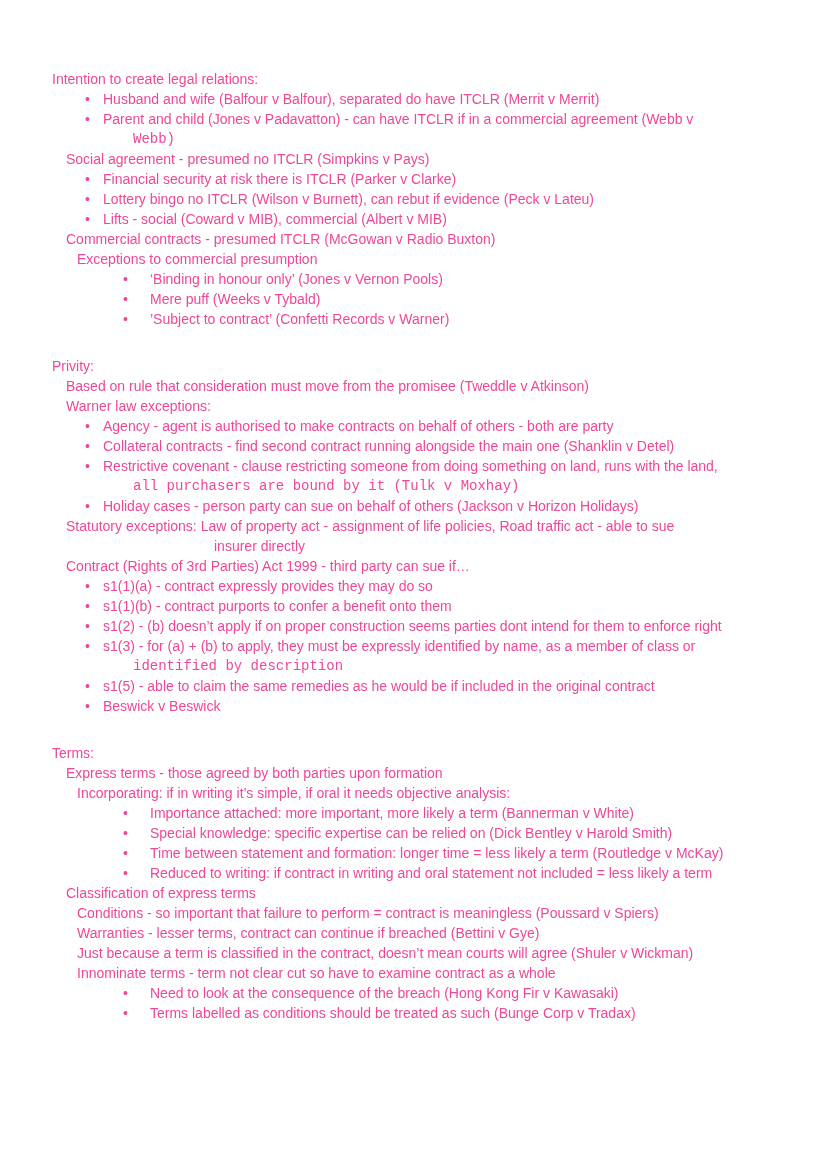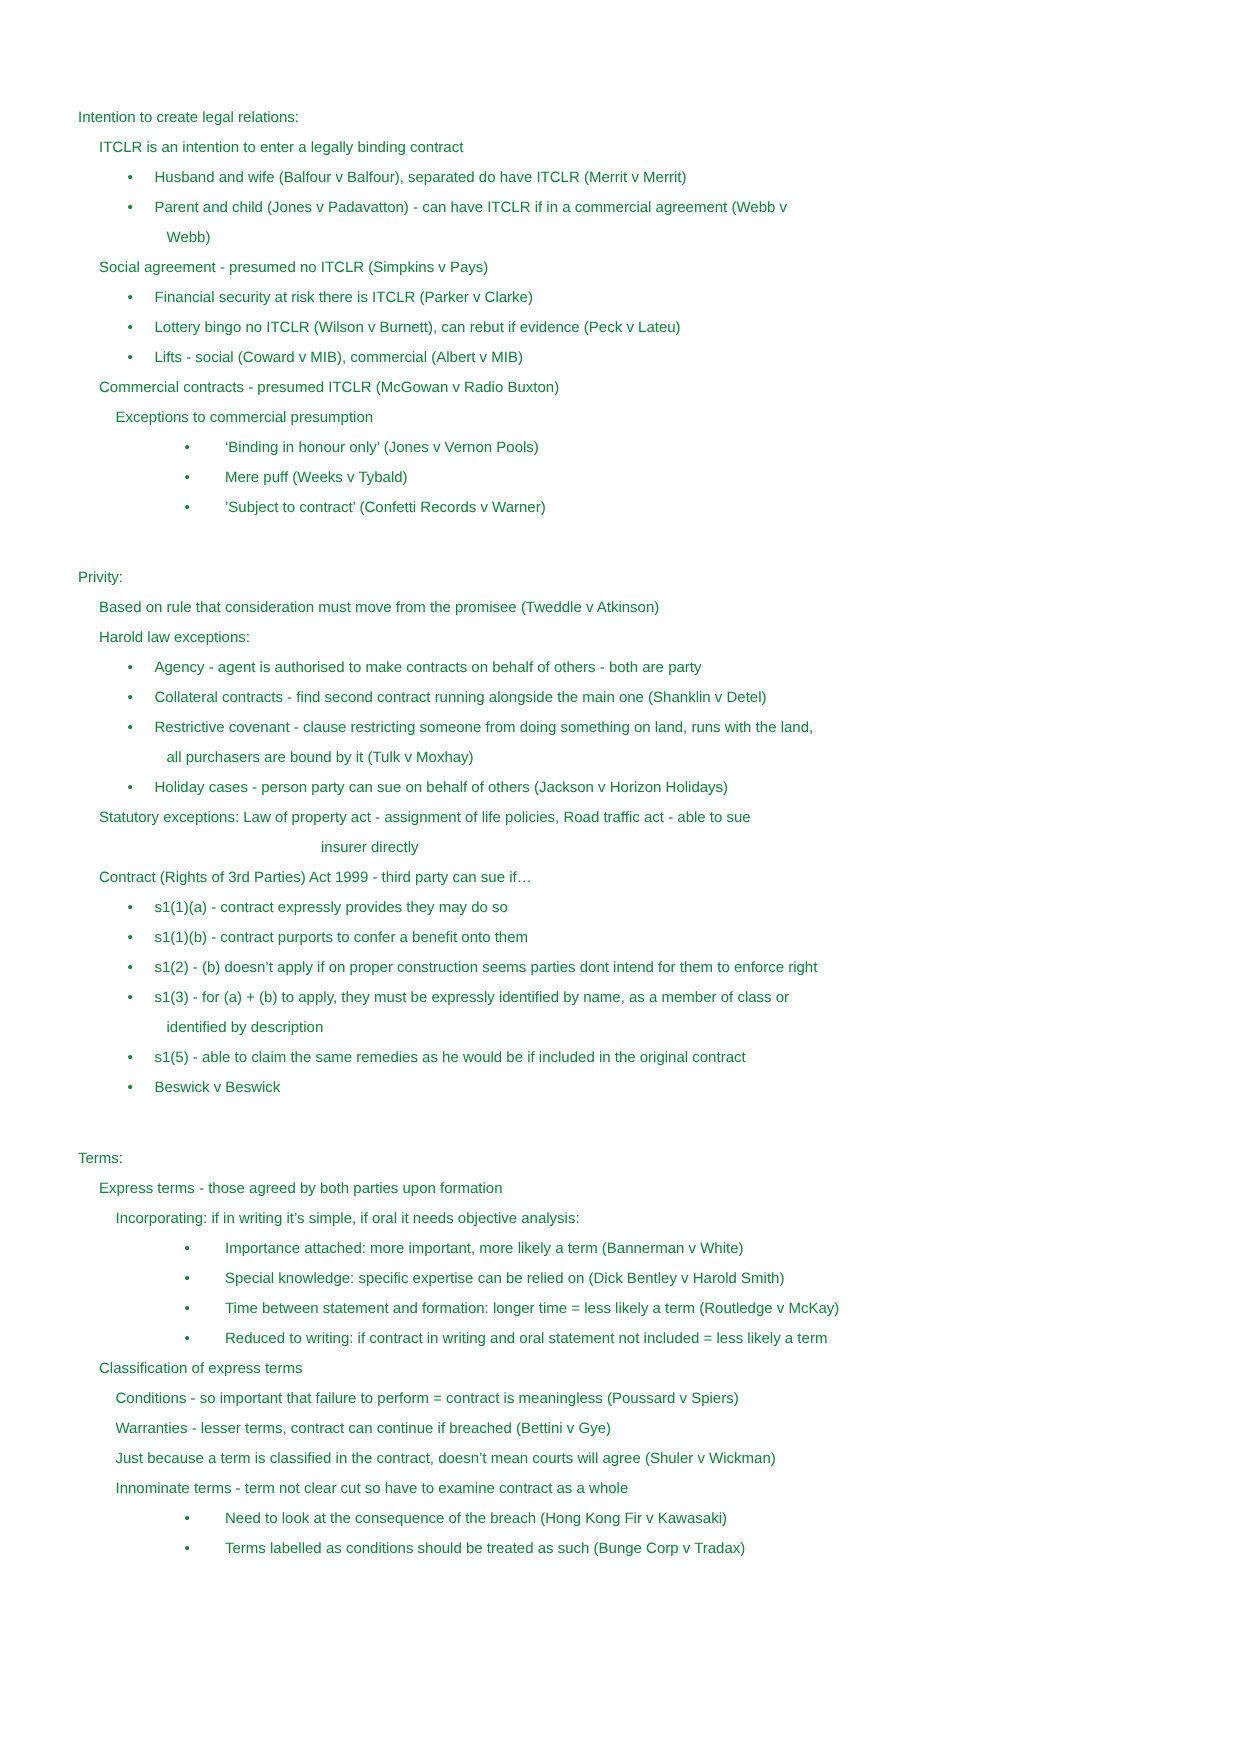--- a/index.html
+++ b/index.html
@@ -19,64 +19,63 @@
     width: 828px;
     height: 1169px;
     padding: 69px 20px 40px 52px;
     background: #ffffff;
   }
   .doc-body {
     width: 756px;
   }
   .line {
     position: relative;
-    font-size: 10px;
+    font-size: 14px;
     line-height: 20px;
     white-space: nowrap;
-    color: #15803d;
+    color: #ec4899;
   }
   
   .h   { margin-left: 0; }
   .l1  { margin-left: 14px; }
   .l2  { margin-left: 25px; }
   .b1  { padding-left: 51px; }
   .b2  { padding-left: 98px; }
-  .c-b1   { margin-left: 59px; }
+  .c-b1   { margin-left: 81px; font-family: Liberation Mono, monospace; }
   .c-stat { margin-left: 162px; }
   .gap { height: 27px; }
   .bullet {
     position: absolute;
     top: 0;
   }
   .b1 > .bullet { left: 33px; }
   .b2 > .bullet { left: 71px; }
 </style>
 </head>
 <body>
 
 <div class="page">
   <div class="doc-body">
       <div class="line h"><span>Intention to create legal relations:</span></div>
-      <div class="line l1"><span>ITCLR is an intention to enter a legally binding contract</span></div>
       <div class="line b1"><span class="bullet">•</span><span>Husband and wife (Balfour v Balfour), separated do have ITCLR (Merrit v Merrit)</span></div>
       <div class="line b1"><span class="bullet">•</span><span>Parent and child (Jones v Padavatton) - can have ITCLR if in a commercial agreement (Webb v</span></div>
       <div class="line c-b1"><span>Webb)</span></div>
       <div class="line l1"><span>Social agreement - presumed no ITCLR (Simpkins v Pays)</span></div>
       <div class="line b1"><span class="bullet">•</span><span>Financial security at risk there is ITCLR (Parker v Clarke)</span></div>
       <div class="line b1"><span class="bullet">•</span><span>Lottery bingo no ITCLR (Wilson v Burnett), can rebut if evidence (Peck v Lateu)</span></div>
       <div class="line b1"><span class="bullet">•</span><span>Lifts - social (Coward v MIB), commercial (Albert v MIB)</span></div>
       <div class="line l1"><span>Commercial contracts - presumed ITCLR (McGowan v Radio Buxton)</span></div>
       <div class="line l2"><span>Exceptions to commercial presumption</span></div>
       <div class="line b2"><span class="bullet">•</span><span>‘Binding in honour only’ (Jones v Vernon Pools)</span></div>
       <div class="line b2"><span class="bullet">•</span><span>Mere puff (Weeks v Tybald)</span></div>
       <div class="line b2"><span class="bullet">•</span><span>’Subject to contract’ (Confetti Records v Warner)</span></div>
       <div class="gap"></div>
       <div class="line h"><span>Privity:</span></div>
       <div class="line l1"><span>Based on rule that consideration must move from the promisee (Tweddle v Atkinson)</span></div>
-      <div class="line l1"><span>Harold law exceptions:</span></div>
+      <div class="line l1"><span>Warner law exceptions:</span></div>
       <div class="line b1"><span class="bullet">•</span><span>Agency - agent is authorised to make contracts on behalf of others - both are party</span></div>
       <div class="line b1"><span class="bullet">•</span><span>Collateral contracts - find second contract running alongside the main one (Shanklin v Detel)</span></div>
       <div class="line b1"><span class="bullet">•</span><span>Restrictive covenant - clause restricting someone from doing something on land, runs with the land,</span></div>
       <div class="line c-b1"><span>all purchasers are bound by it (Tulk v Moxhay)</span></div>
       <div class="line b1"><span class="bullet">•</span><span>Holiday cases - person party can sue on behalf of others (Jackson v Horizon Holidays)</span></div>
       <div class="line l1"><span>Statutory exceptions: Law of property act - assignment of life policies, Road traffic act - able to sue</span></div>
       <div class="line c-stat"><span>insurer directly</span></div>
       <div class="line l1"><span>Contract (Rights of 3rd Parties) Act 1999 - third party can sue if…</span></div>
       <div class="line b1"><span class="bullet">•</span><span>s1(1)(a) - contract expressly provides they may do so</span></div>
       <div class="line b1"><span class="bullet">•</span><span>s1(1)(b) - contract purports to confer a benefit onto them</span></div>

